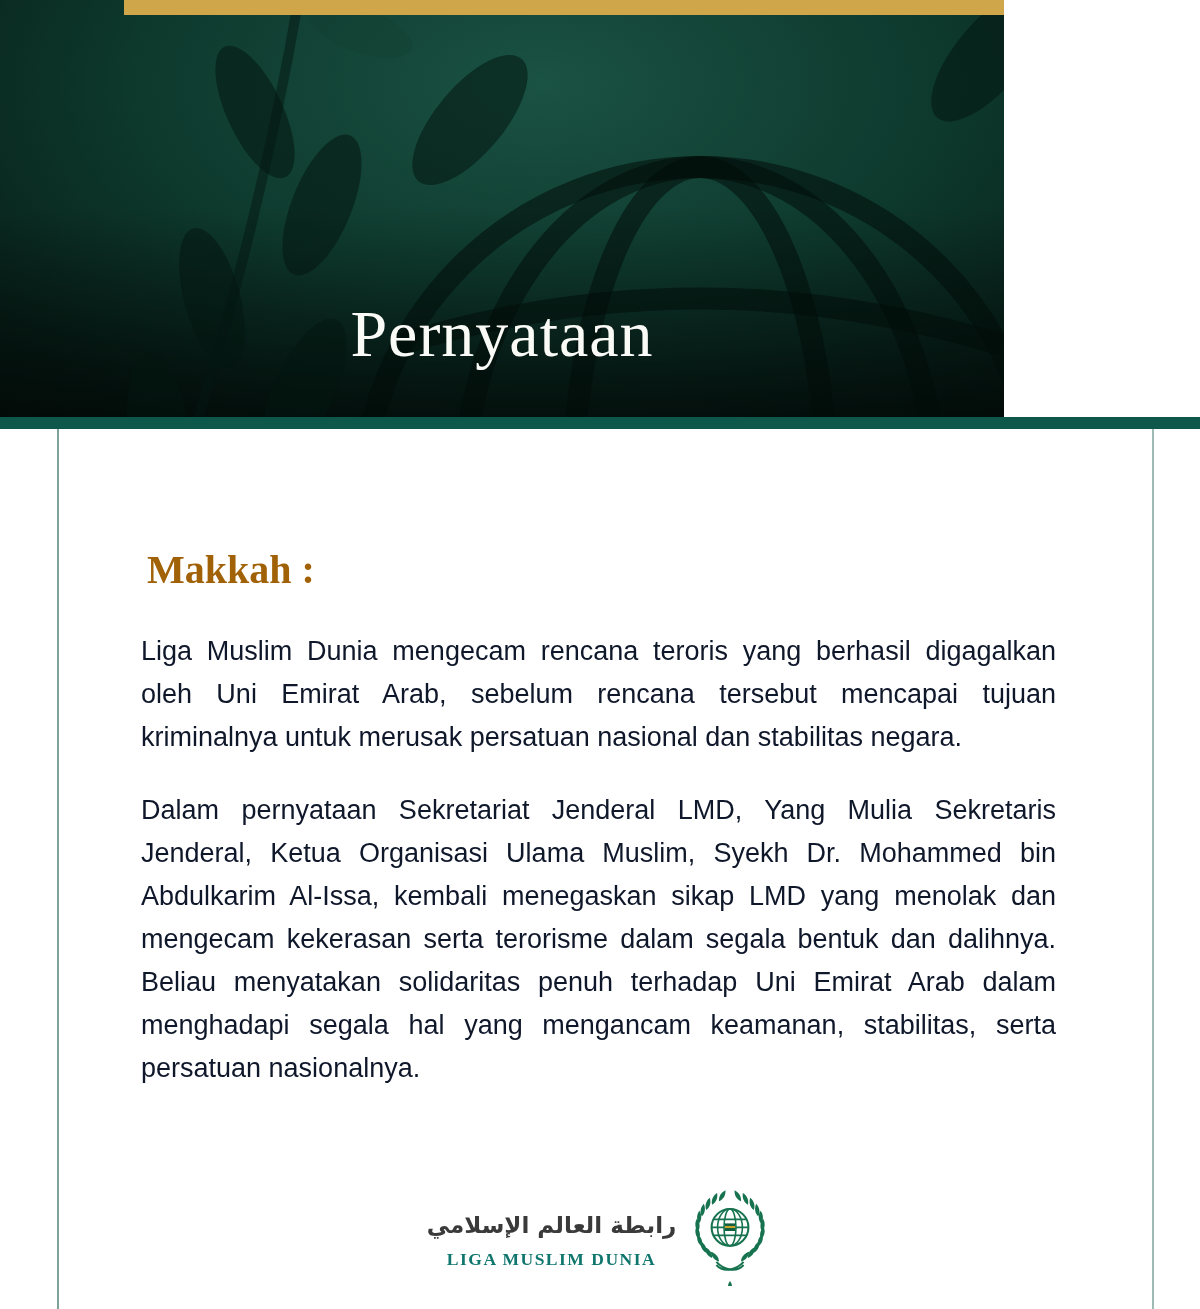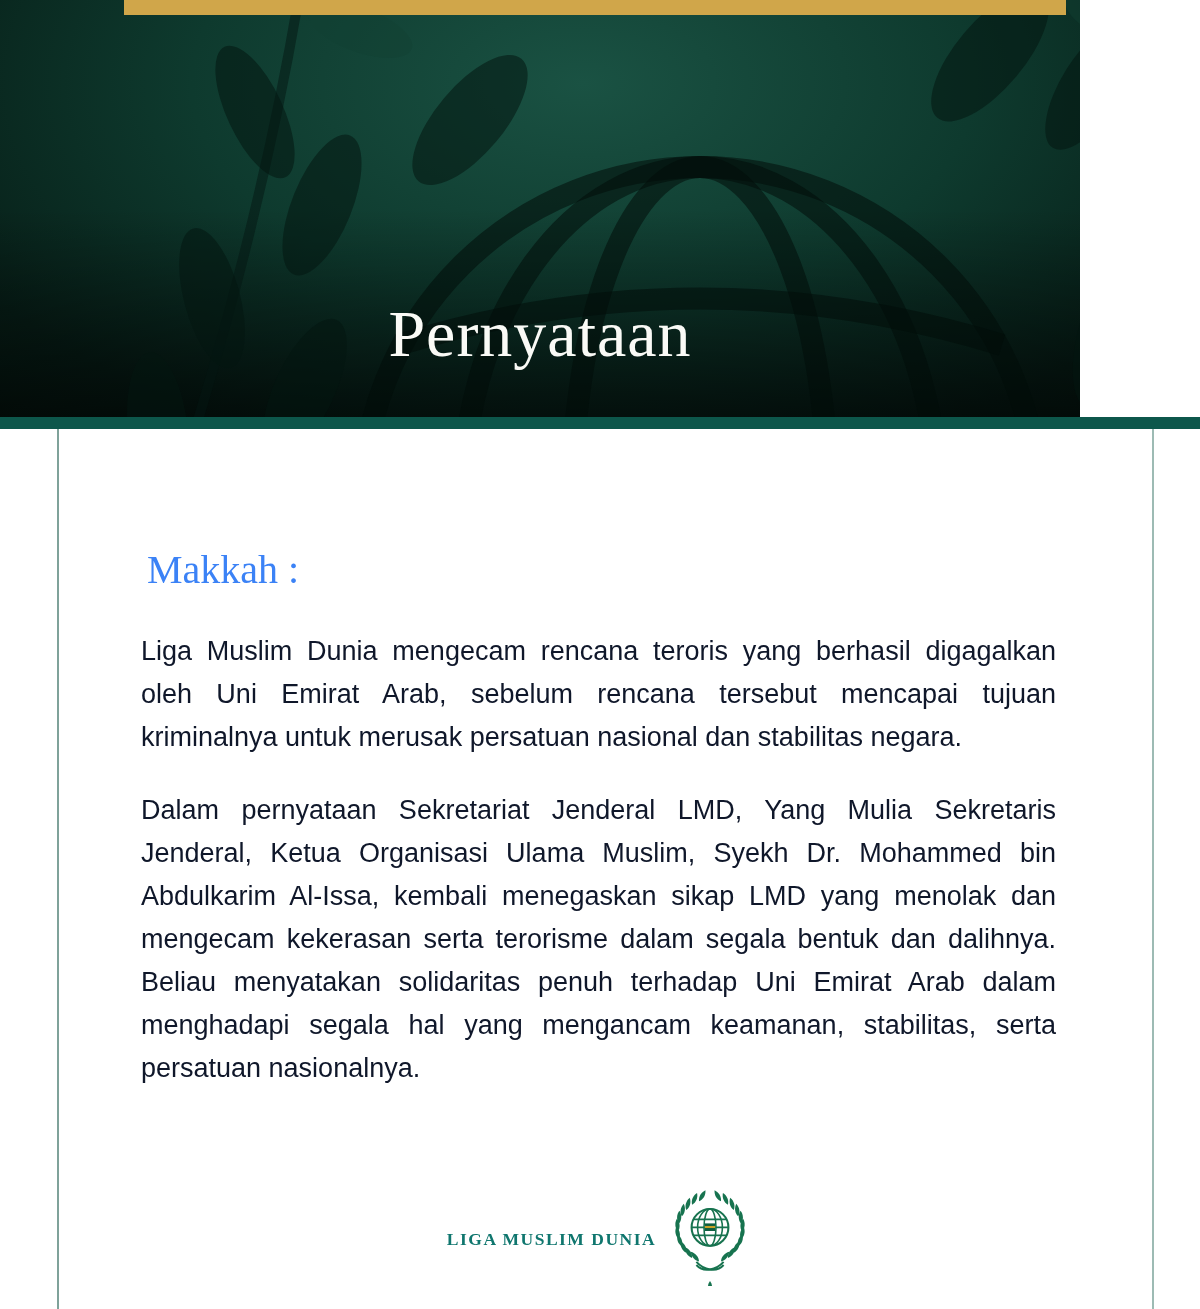--- a/index.html
+++ b/index.html
@@ -7,21 +7,21 @@
     width: 1200px; height: 1309px;
     background: #ffffff;
     overflow: hidden;
     font-family: "Liberation Sans", sans-serif;
   }
   .page { position: relative; width: 1200px; height: 1309px; }
 
   
   .banner {
     position: relative;
-    width: 1080px; height: 417px;
+    width: 1004px; height: 417px;
     overflow: hidden;
     background:
       linear-gradient(180deg, rgba(0,0,0,0) 50%, rgba(0,0,0,0.45) 88%, rgba(0,0,0,0.6) 100%),
       radial-gradient(980px 540px at 54% 20%, #1a5243 0%, #0e3a2e 40%, #071f18 72%, #04140d 100%);
   }
   .gold-bar {
     position: absolute;
     left: 124px; top: 0;
     width: 942px; height: 15px;
     background: #d0a64a;
@@ -48,24 +48,24 @@
   .rule { position: absolute; top: 0; bottom: 0; width: 2px; }
   .rule-left  { left: 57px;  background: #7fa29a; }
   .rule-right { left: 1152px; background: #9dbbb4; }
 
   .inner { margin: 0 144px 0 141px; width: 915px; padding-top: 119px; }
 
   .city {
     margin: 0 0 38px 0;
     padding-left: 6px;
     font-family: "Liberation Serif", serif;
-    font-weight: 400;
+    font-weight: 700;
     font-size: 40px;
     line-height: 44px;
-    color: #3b82f6;
+    color: #a16207;
   }
   .para {
     margin: 0 0 30px 0;
     font-size: 27px;
     line-height: 43px;
     color: #0f172a;
     text-align: justify;
   }
   .para:last-of-type { margin-bottom: 0; }
 
@@ -144,20 +144,21 @@
     <div class="rule rule-right"></div>
 
     <div class="inner">
       <h2 class="city">Makkah :</h2>
 
       <p class="para">Liga Muslim Dunia mengecam rencana teroris yang berhasil digagalkan oleh Uni Emirat Arab, sebelum rencana tersebut mencapai tujuan kriminalnya untuk merusak persatuan nasional dan stabilitas negara.</p>
       <p class="para">Dalam pernyataan Sekretariat Jenderal LMD, Yang Mulia Sekretaris Jenderal, Ketua Organisasi Ulama Muslim, Syekh Dr. Mohammed bin Abdulkarim Al-Issa, kembali menegaskan sikap LMD yang menolak dan mengecam kekerasan serta terorisme dalam segala bentuk dan dalihnya. Beliau menyatakan solidaritas penuh terhadap Uni Emirat Arab dalam menghadapi segala hal yang mengancam keamanan, stabilitas, serta persatuan nasionalnya.</p>
 
       <div class="logo">
         <div class="logo-text">
+          <div class="logo-arabic">رابطة العالم الإسلامي</div>
           <div class="logo-latin">LIGA MUSLIM DUNIA</div>
         </div>
 
         <svg class="emblem" viewBox="0 0 100 118" aria-hidden="true">
           <defs>
             <path id="lf" d="M0,0 C3.5,-4.5 3.5,-11 0,-16 C-3.5,-11 -3.5,-4.5 0,0 Z"></path>
           </defs>
 
           <g fill="#17734f">
             <g>

